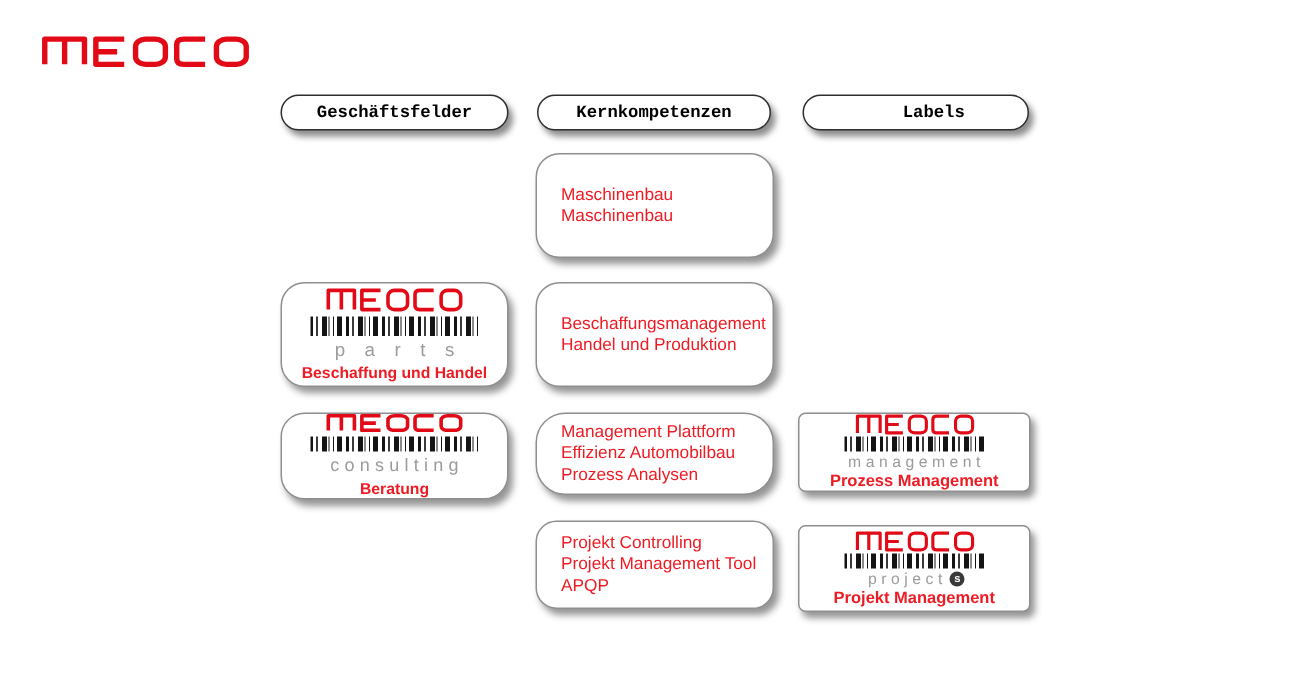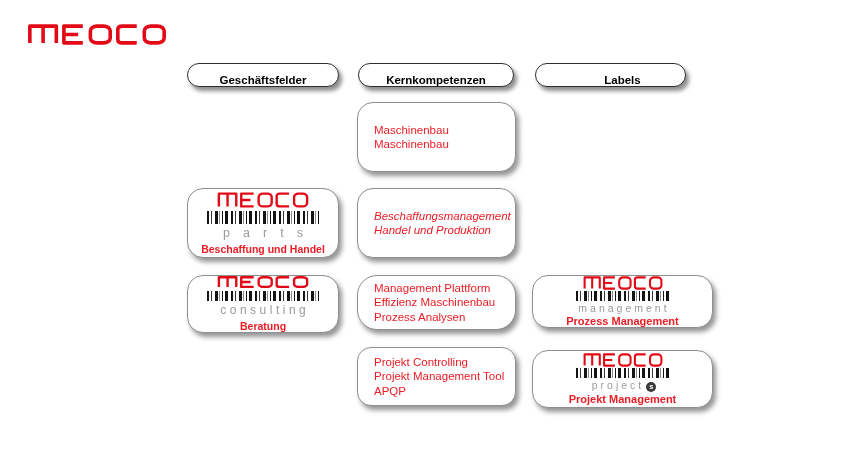--- a/index.html
+++ b/index.html
@@ -20,22 +20,22 @@
   .wm use{stroke:currentColor;fill:none;stroke-linejoin:round;stroke-linecap:butt;}
   .wm-lg use{stroke-width:3.6px;}
   .wm-sm use{stroke-width:2.4px;}
   .wm-xs use{stroke-width:2.1px;}
 
   
   .pill{
     position:absolute;top:63px;height:24px;background:#fff;
     border:1.6px solid #2e2e2e;border-radius:13px;
     box-shadow:3px 4px 4px rgba(0,0,0,.45);
-    display:flex;align-items:flex-end;justify-content:center;
-    font-size:11.5px;font-weight:bold;color:#000;
+    display:flex;align-items:center;justify-content:center;
+    font-size:11.5px;font-weight:bold;color:#000;font-family:Liberation Mono, monospace;
   }
   #pill-1{left:187px;width:152px;}
   #pill-2{left:358px;width:156px;}
   #pill-3{left:535px;width:151px;padding-left:24px;}
 
   
   .box{
     position:absolute;background:#fff;
     border:1.2px solid #8f8f8f;border-radius:16px;
     box-shadow:3px 4px 5px rgba(0,0,0,.42);
@@ -44,26 +44,26 @@
   
   .bf{left:187px;width:152px;display:flex;flex-direction:column;align-items:center;justify-content:center;gap:2px;}
   #bf-1{top:102px;height:70px;}
   #bf-2{top:188px;height:70px;}
   #bf-3{top:275px;height:58px;justify-content:flex-end;}
 
   
   .cc{left:357px;width:159px;display:flex;flex-direction:column;justify-content:center;padding-left:16px;
       color:var(--text-red);font-size:11.5px;line-height:14.5px;font-weight:400;}
   #cc-1{top:102px;height:70px;justify-content:center;}
-  #cc-2{top:188px;height:70px;font-style:italic;}
+  #cc-2{top:188px;height:70px;}
   #cc-3{top:275px;height:55px;border-radius:20px;}
   #cc-4{top:347px;height:59px;border-radius:14px;}
 
   
-  .lb{left:532px;width:181px;border-radius:16px;display:flex;flex-direction:column;align-items:center;justify-content:center;gap:1px;}
+  .lb{left:532px;width:155px;border-radius:5px;display:flex;flex-direction:column;align-items:center;justify-content:center;gap:1px;}
   #lb-1{top:275px;height:53px;}
   #lb-2{top:350px;height:58px;}
 
   
   .barcode{
     background-color:#fff;
     background-image:repeating-linear-gradient(90deg,
       #141414 0 2px,   #ffffff 2px 4px,
       #3a3a3a 4px 5px, #ffffff 5px 8px,
       #141414 8px 11px,#ffffff 11px 12px,
@@ -147,21 +147,21 @@
     <div>Maschinenbau</div>
   </div>
 
   <div class="box cc" id="cc-2">
     <div>Beschaffungsmanagement</div>
     <div>Handel und Produktion</div>
   </div>
 
   <div class="box cc" id="cc-3">
     <div>Management Plattform</div>
-    <div>Effizienz Maschinenbau</div>
+    <div>Effizienz Automobilbau</div>
     <div>Prozess Analysen</div>
   </div>
 
   <div class="box cc" id="cc-4">
     <div>Projekt Controlling</div>
     <div>Projekt Management Tool</div>
     <div>APQP</div>
   </div>
 
   <div class="box lb" id="lb-1">

